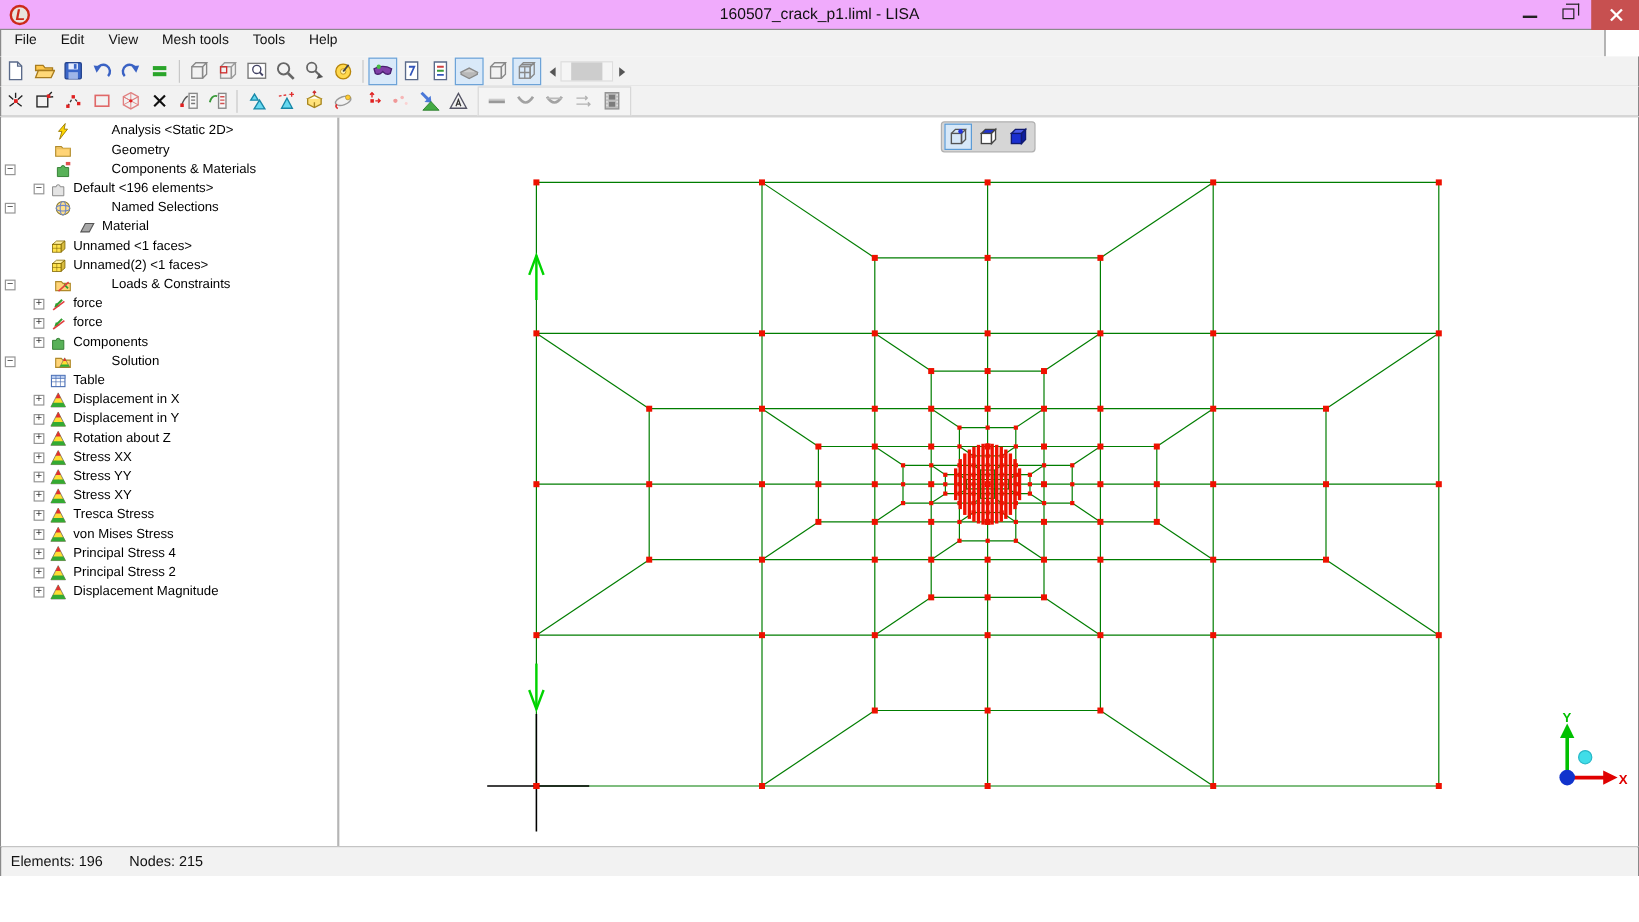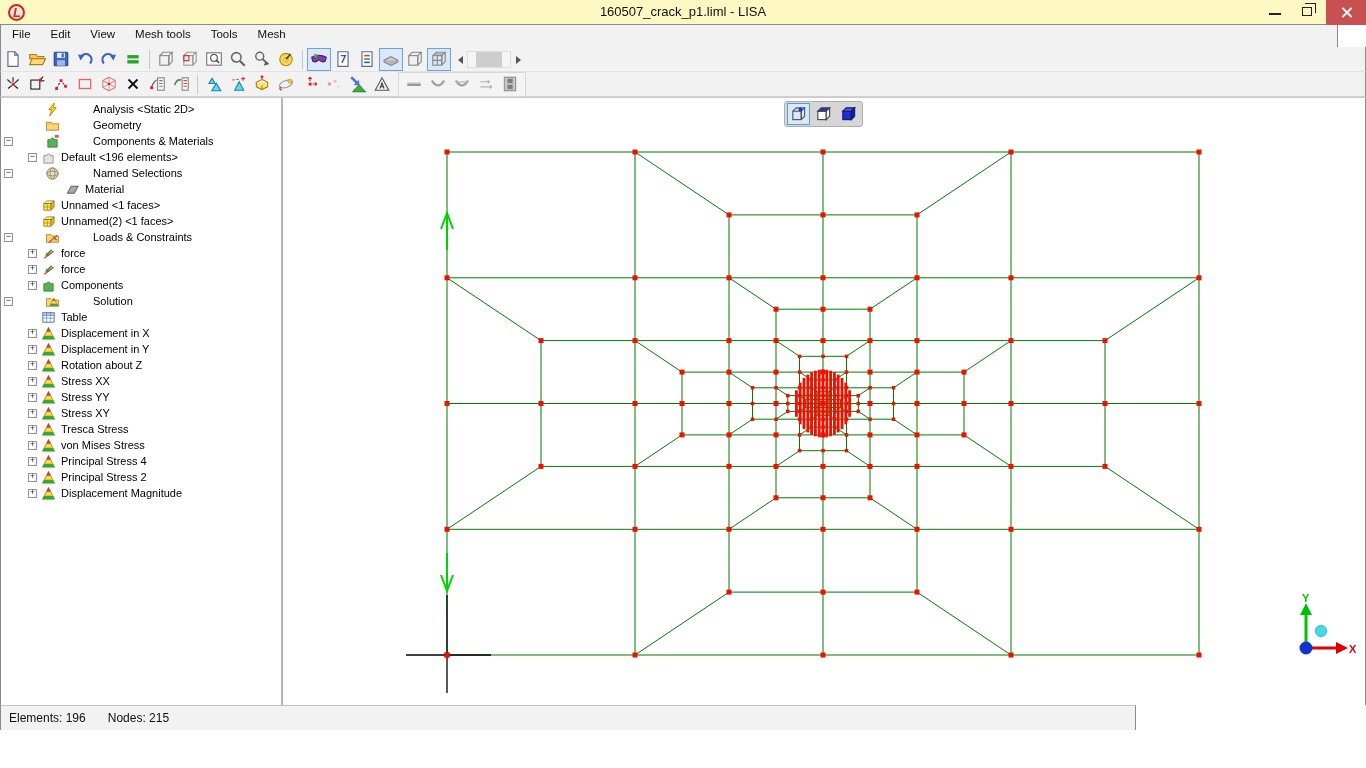--- a/index.html
+++ b/index.html
@@ -2,21 +2,21 @@
 <html><head>
 <meta charset="utf-8">
 <style>
   * { margin:0; padding:0; box-sizing:border-box; }
   html,body { width:1366px; height:768px; overflow:hidden; background:#fff;
     font-family:"Liberation Sans", sans-serif; }
   .app { position:relative; width:1366px; height:768px; }
 
   
   .titlebar { position:absolute; left:0; top:0; width:1366px; height:25px;
-    background:#fef9c3; border-bottom:1px solid #8a8a8a; }
+    background:#f0abfc; border-bottom:1px solid #8a8a8a; }
   .app-logo { position:absolute; left:8px; top:4px; width:17px; height:17px; border-radius:50%;
     background:#e8e4de; border:2px solid #cc2a1a; }
   .app-logo::before { content:"L"; position:absolute; left:3px; top:-1px; color:#cc2a1a;
     font-style:italic; font-weight:bold; font-size:13px; }
   .title-text { position:absolute; left:0; right:0; top:4px; text-align:center;
     font-size:13px; color:#111; }
   .winbtn { position:absolute; top:0; height:25px; width:34px; text-align:center; }
   .winbtn.min { right:74px; } .winbtn.res { right:40px; }
   .winbtn.close { right:0; width:40px; background:#c75050; }
   .glyph-min { position:absolute; left:11px; top:13px; width:12px; height:2px; background:#222; }
@@ -76,21 +76,21 @@
   .minibar { position:absolute; left:501px; top:3px; width:79px; height:26px; background:#d6d6d6;
     border:1px solid #b0b0b0; border-radius:3px; display:flex; align-items:center; padding:0 2px; gap:2px;}
   .vbtn { width:23px; height:22px; border:1px solid transparent; background:transparent;
     display:flex; align-items:center; justify-content:center; padding:0;}
   .vbtn.sel { background:#d7e8f8; border-color:#5c9bd5; }
   .vbi { width:18px; height:18px; }
   #mesh-svg { position:absolute; left:0; top:0; }
   .triad { position:absolute; left:985px; top:495px; }
 
   
-  .statusbar { position:absolute; left:0; top:705px; width:1136px; height:25px; background:#f2f2f2;
+  .statusbar { position:absolute; left:0; top:705px; width:1366px; height:25px; background:#f2f2f2;
     border-top:1px solid #c4c4c4; border-left:1px solid #8a8a8a; border-right:1px solid #8a8a8a;
     display:flex; align-items:center; font-size:12px; color:#111; }
   .st1 { margin-left:8px; } .st2 { margin-left:22px; }
 
   
   .taskbar { position:absolute; left:0; top:770px; width:1366px; height:38px; background:#4b4b4b; }
   .tkicons { position:absolute; left:28px; top:0; height:38px; display:flex; align-items:center; gap:31px; }
   .tki { width:31px; height:31px; position:relative; flex:none; }
   .ie-glyph { width:100%; height:100%; position:relative; }
   .ie-glyph::before { content:"e"; position:absolute; left:5px; top:-7px; font-size:30px; font-style:italic;
@@ -417,21 +417,21 @@
         <span class="glyph-close"></span>
       </div>
   </div>
 
   <div class="menubar">
     <span class="menu-item">File</span>
     <span class="menu-item">Edit</span>
     <span class="menu-item">View</span>
     <span class="menu-item">Mesh tools</span>
     <span class="menu-item">Tools</span>
-    <span class="menu-item">Mesh</span>
+    <span class="menu-item">Help</span>
   </div>
 
   <div class="toolbar tb1">
     <button class="tbtn">
         <svg class="tbi">
           <use href="#t-doc"></use>
         </svg>
       </button>
     <button class="tbtn">
         <svg class="tbi">

